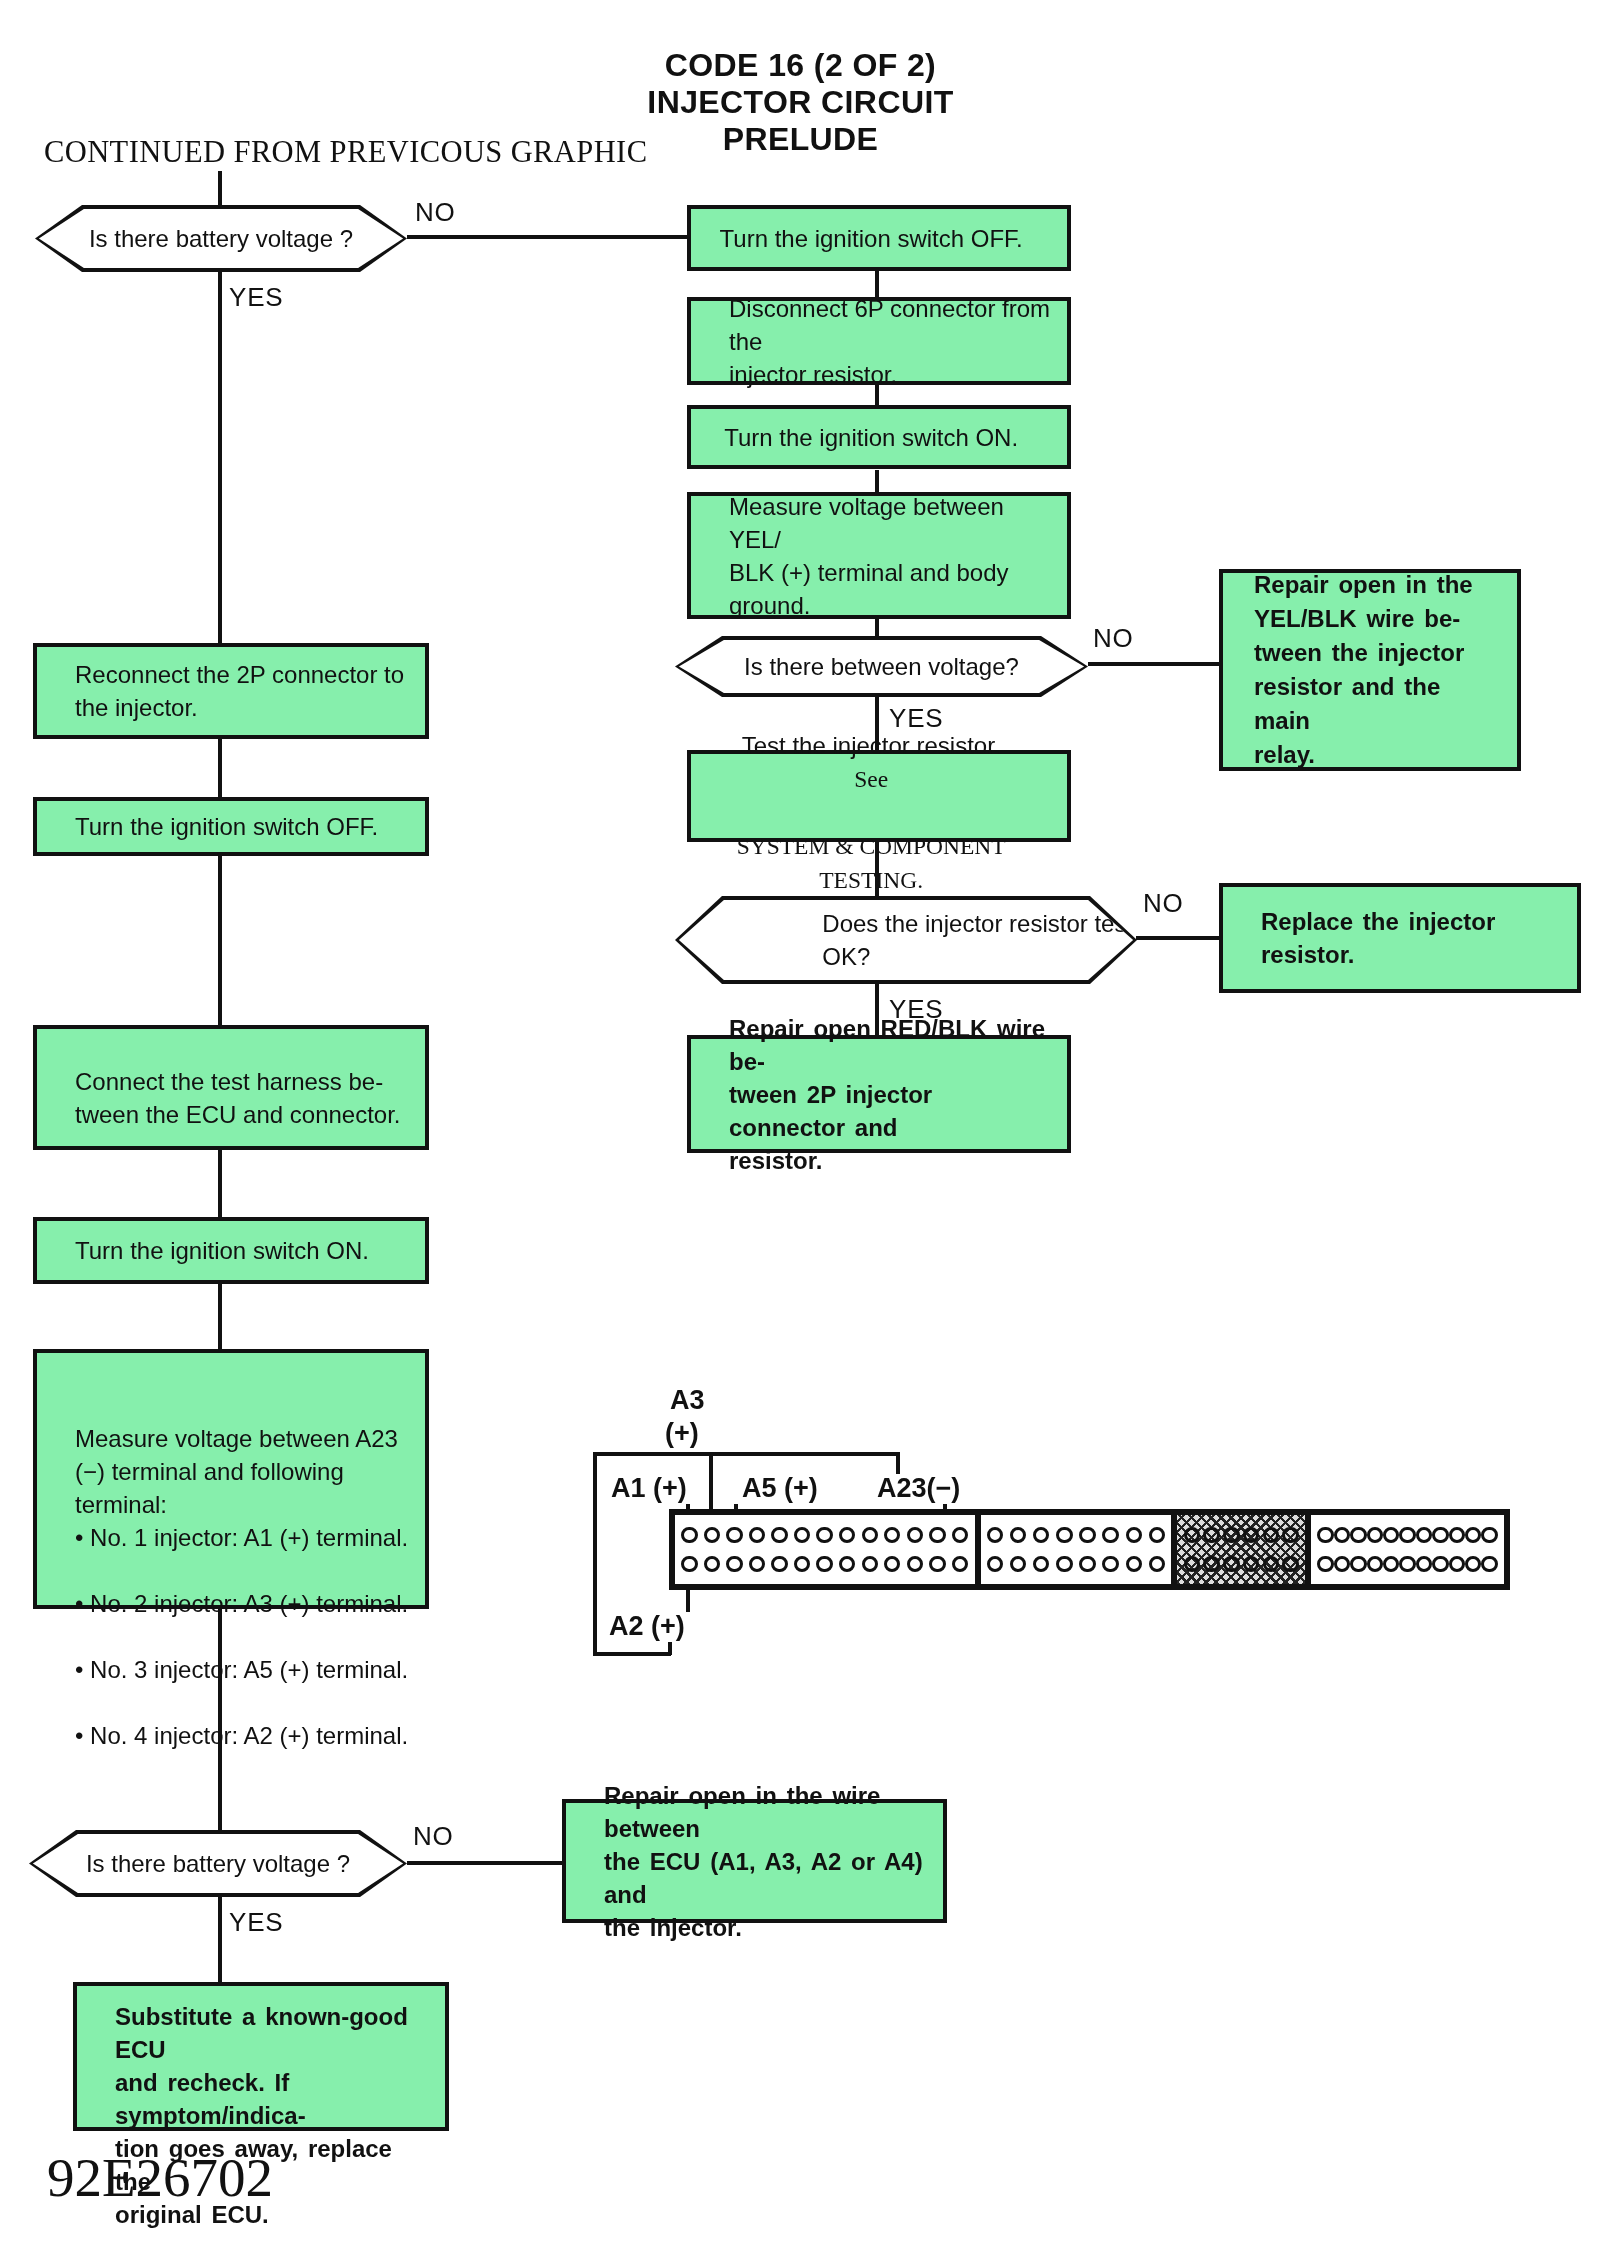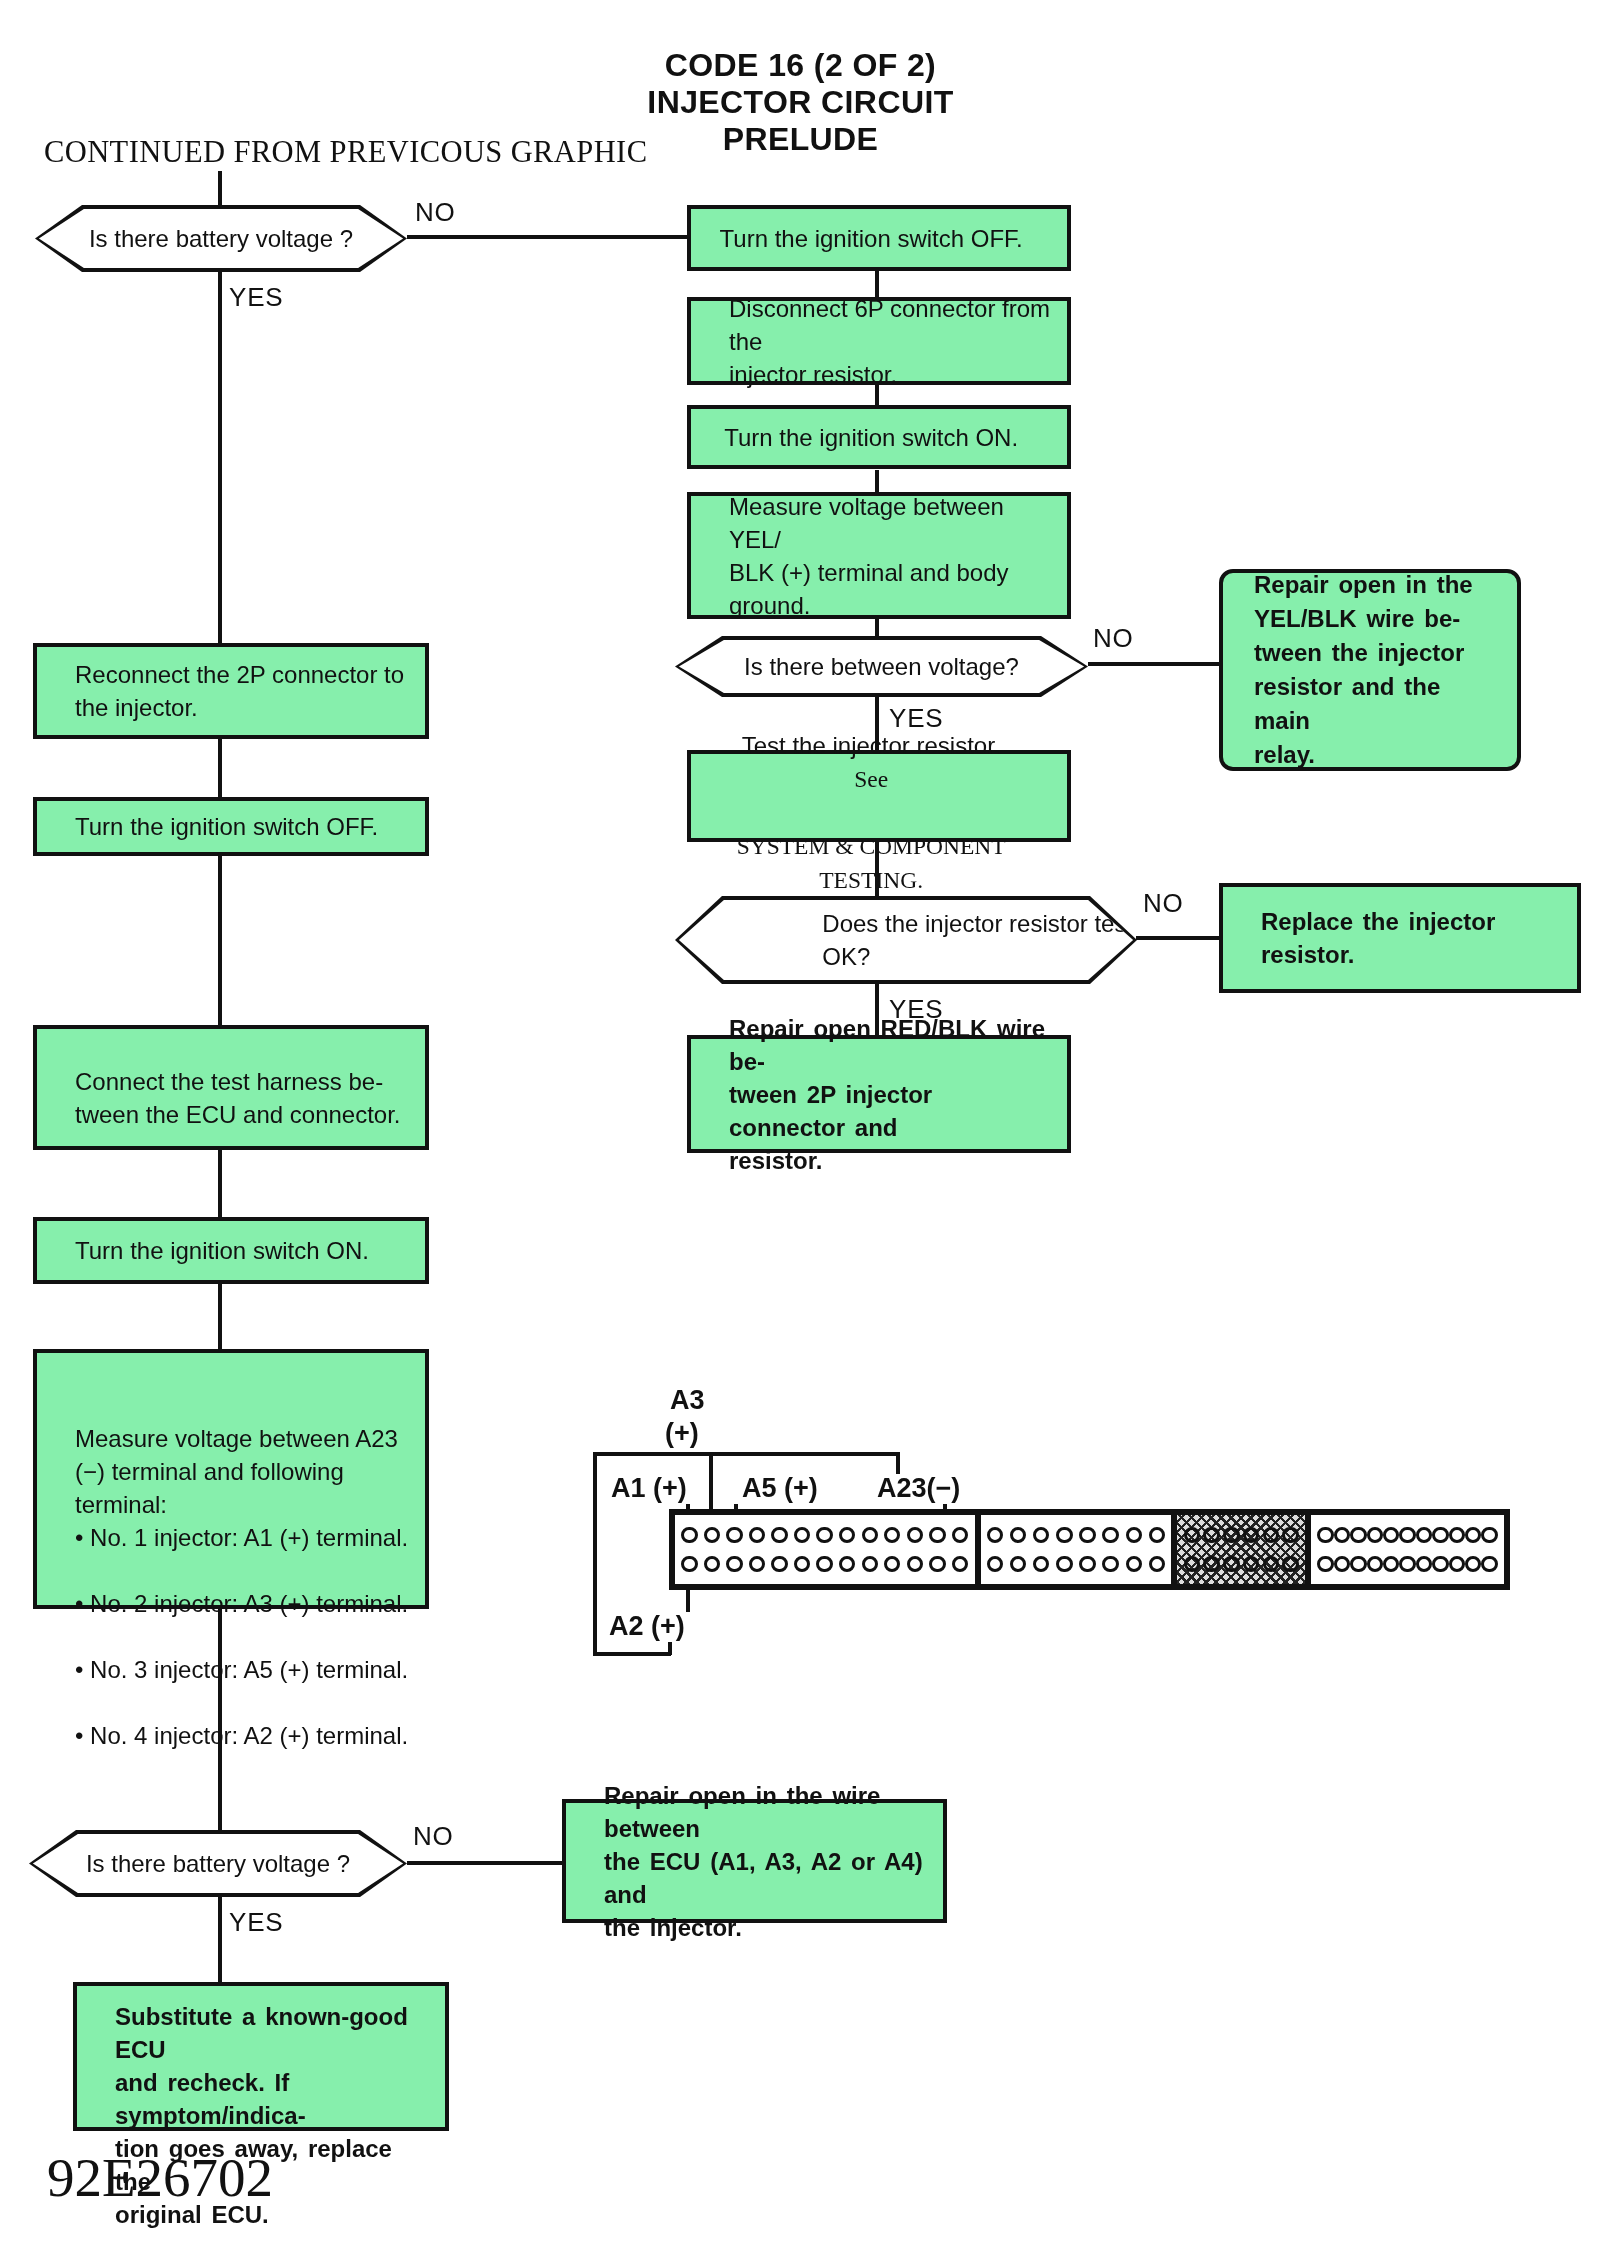--- a/index.html
+++ b/index.html
@@ -185,21 +185,21 @@
       <span class="serifspan">See</span><br>
       <span class="serifspan">SYSTEM &amp; COMPONENT TESTING.</span>
     </div>
   </div>
   <div class="pbox bold" style="left:687px;top:1035px;width:384px;height:118px;">
     <div class="txt">Repair open RED/BLK wire be-
 tween 2P injector connector and
 resistor.</div>
   </div>
 
-  <div class="pbox bold" style="left:1219px;top:569px;width:302px;height:202px;border-radius:14px;">
+  <div class="pbox bold" style="left:1219px;top:569px;width:302px;height:202px;">
     <div class="txt" style="line-height:34px;padding-left:31px;">Repair open in the
 YEL/BLK wire be-
 tween the injector
 resistor and the main
 relay.</div>
   </div>
   <div class="pbox bold" style="left:1219px;top:883px;width:362px;height:110px;">
     <div class="txt" style="padding-left:38px;">Replace the injector
 resistor.</div>
   </div>

